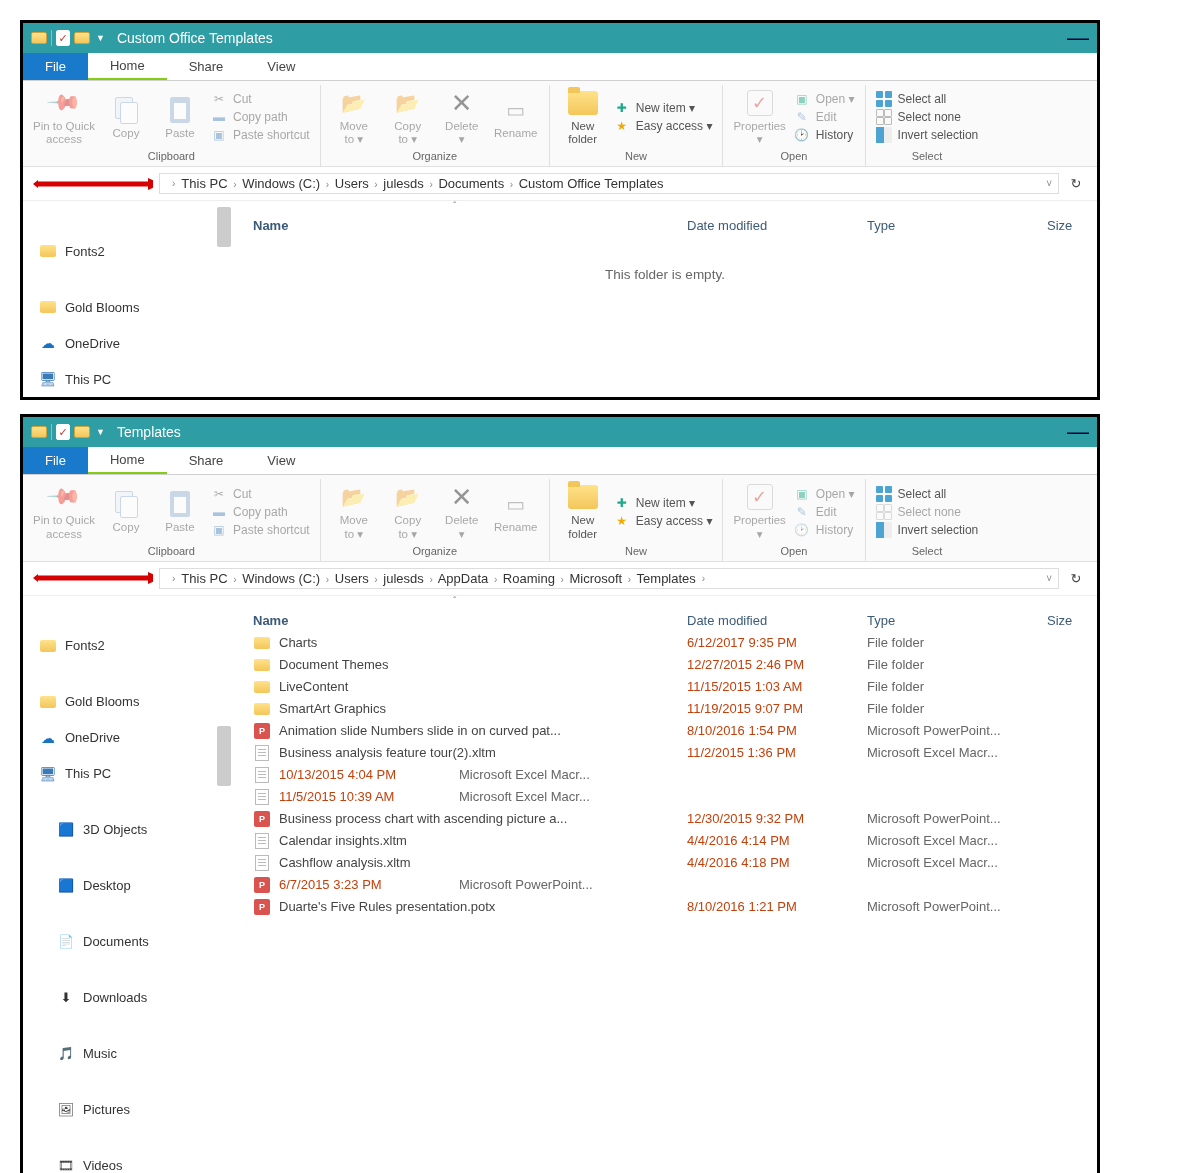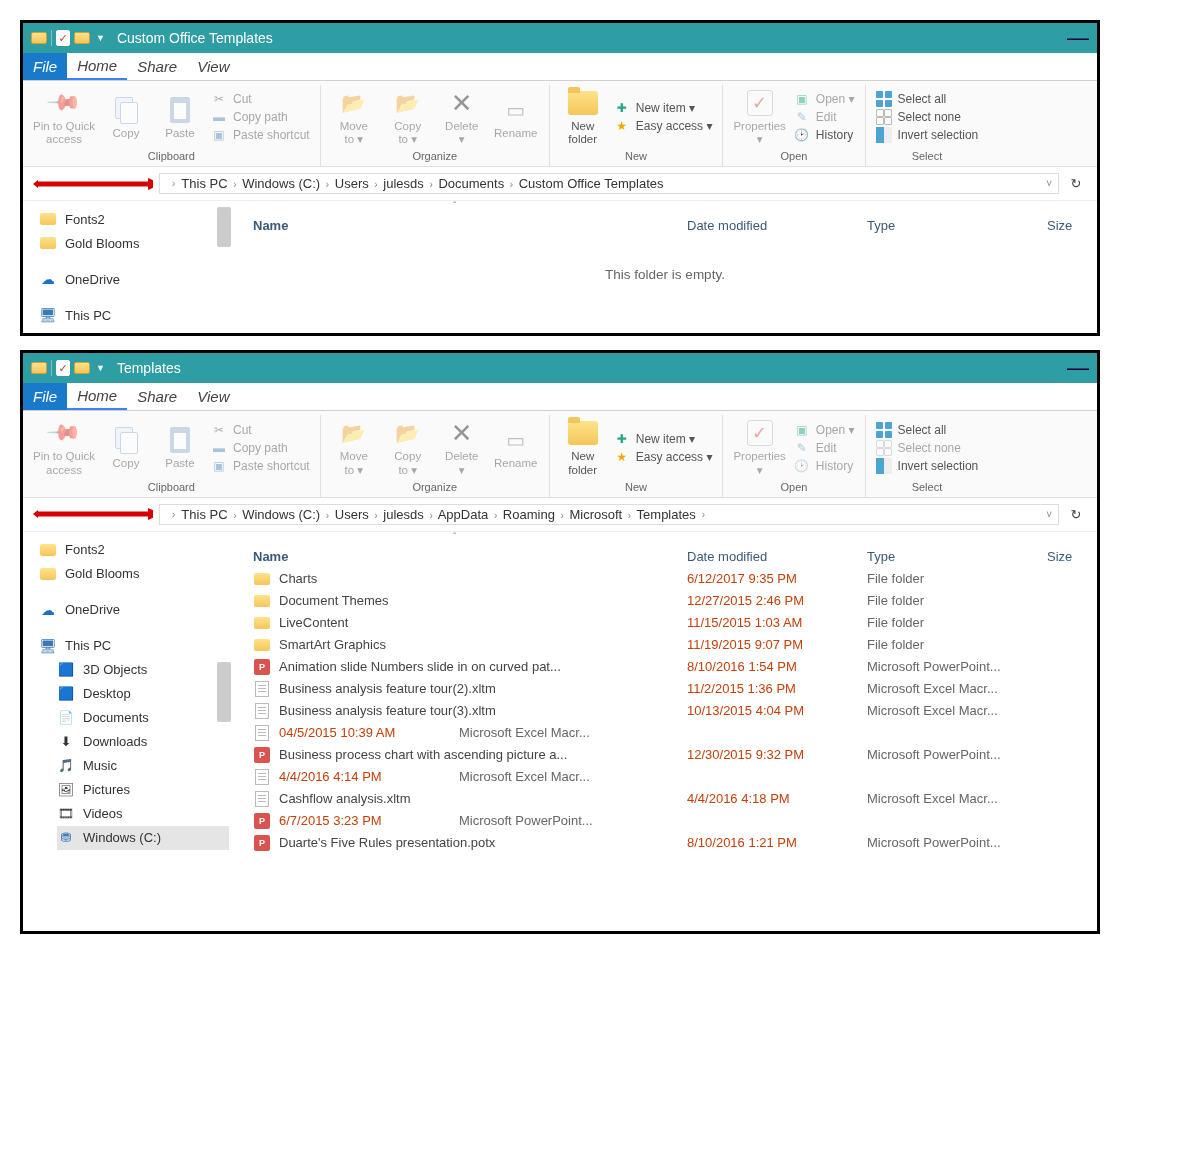--- a/index.html
+++ b/index.html
@@ -6,23 +6,23 @@
   body { background: #fff; font-family: "Segoe UI", Tahoma, sans-serif; font-size: 13px; color: #333; padding: 20px; }
   .win { width: 1080px; border: 3px solid #000; margin-bottom: 14px; background: #fff; }
   .titlebar { background: #2e9da4; height: 30px; display: flex; align-items: center; padding: 0 8px; color: #fff; }
   .titlebar .qat { display: flex; gap: 4px; align-items: center; }
   .titlebar .title { margin-left: 12px; font-size: 14px; }
   .qat .folder-ico-s { width: 16px; height: 12px; background: linear-gradient(#ffe28a,#f3c65a); border: 1px solid #cfa23a; border-radius: 2px; }
   .qat .sep { width:1px; height:16px; background: rgba(255,255,255,0.4); }
   .qat .check { width:14px; height:16px; display:flex; align-items:center; justify-content:center; border:1px solid #fff; border-radius:2px; font-size:11px; color:#c0392b; background:#fff;}
   .qat .drop { color:#fff; font-size:9px; margin-left:2px;}
   .tabs { display: flex; height: 28px; border-bottom: 1px solid #d0d0d0; background: #fff; }
-  .tab { padding: 0 10px; display: flex; align-items: center; font-size: 15px; color: #444; font-style: italic; }
+  .tab { padding: 0 22px; display: flex; align-items: center; font-size: 13px; color: #444; }
   .tab.file { background: #1979ca; color: #fff; }
-  .tab.active { border-bottom: 2px solid #3b82f6; }
+  .tab.active { border-bottom: 2px solid #84cc16; }
   .ribbon { display: flex; padding: 4px 0 0 0; background: #fafafa; }
   .grp { border-right: 1px solid #e0e0e0; padding: 3px 10px 2px 10px; display:flex; flex-direction:column; align-items:center; }
   .grp-body { display:flex; gap:8px; align-items:center; flex:1; }
   .grp-label { font-size: 11px; color: #666; text-align:center; margin-top:2px; padding:2px 0;}
   .bigbtn { display:flex; flex-direction:column; align-items:center; font-size:11.5px; color:#555; gap:2px; min-width:46px;}
   .bigbtn .ic { width:30px; height:30px; display:flex; align-items:center; justify-content:center; }
   .bigbtn .lbl { line-height:1.15; text-align:center; }
   .smlist { display:flex; flex-direction:column; gap:2px; }
   .smitem { display:flex; align-items:center; gap:6px; font-size:12px; color:#555; }
   .smitem .ic { width:16px; height:16px; display:flex; align-items:center; justify-content:center;}
@@ -51,21 +51,21 @@
   .navbar { display:flex; align-items:center; padding:6px 10px; gap:6px; border-top:1px solid #e0e0e0;}
   .arrow-annot { width:120px; color:#d50000;}
   .breadcrumb { flex:1; display:flex; align-items:center; border:1px solid #ddd; padding:2px 6px; gap:4px; font-size:13px;}
   .breadcrumb .folder-ico-s { flex-shrink:0;}
   .breadcrumb .sep { color:#888; margin:0 2px;}
   .breadcrumb .seg { color:#333;}
   .refresh { width:22px; text-align:center; color:#444;}
   .content { display:flex; min-height:120px; border-top:1px solid #eee;}
   .tree { width:210px; padding:6px 4px 6px 16px; overflow:hidden; position:relative;}
   .tree .scroll { position:absolute; right:2px; top:6px; width:14px; height:40px; background:#ccc; border-radius:2px;}
-  .tree-item { display:flex; align-items:center; gap:8px; padding:4px 0; font-size:13px;}
+  .tree-item { display:flex; align-items:center; gap:8px; padding:4px 0; font-size:13px;margin-top:32px;}
   .tree-item .ico { width:18px; height:16px; display:flex; align-items:center; justify-content:center;}
   .folder-ico-t { width:16px; height:12px; background:linear-gradient(#ffe28a,#f3c65a); border-radius:2px;}
   .onedrive-ico { color:#1a72c7; font-size:14px;}
   .pc-ico { color:#3a7ab7; font-size:14px;}
   .indent { margin-left:18px;}
   .list { flex:1; }
   .sortbar { padding:0 0 2px 20px; font-size:10px; color:#888;}
   .colhdr { display:flex; padding:4px 0; color:#3b5a78; font-size:13px;}
   .col-name { flex:1; padding-left:20px;font-weight:bold;}
   .col-date { width:180px;}
@@ -625,46 +625,46 @@
             </span>
      <span class="nm">Business analysis feature tour(2).xltm</span>
      <span class="dm">11/2/2015 1:36 PM</span>
      <span class="tp">Microsoft Excel Macr...</span>
      <span class="sz"></span>
    </div>
           <div class="row">
      <span class="ico">
               <div class="xl-ico"></div>
             </span>
-     <span class="nm">Business analysis feature tour(3).xltm</span>
      <span class="dm">10/13/2015 4:04 PM</span>
      <span class="tp">Microsoft Excel Macr...</span>
      <span class="sz"></span>
    </div>
           <div class="row">
      <span class="ico">
               <div class="xl-ico"></div>
             </span>
-     <span class="dm">04/5/2015 10:39 AM</span>
+     <span class="dm">11/5/2015 10:39 AM</span>
      <span class="tp">Microsoft Excel Macr...</span>
      <span class="sz"></span>
    </div>
           <div class="row">
      <span class="ico">
               <div class="ppt-ico">P</div>
             </span>
      <span class="nm">Business process chart with ascending picture a...</span>
      <span class="dm">12/30/2015 9:32 PM</span>
      <span class="tp">Microsoft PowerPoint...</span>
      <span class="sz"></span>
    </div>
           <div class="row">
      <span class="ico">
               <div class="xl-ico"></div>
             </span>
+     <span class="nm">Calendar insights.xltm</span>
      <span class="dm">4/4/2016 4:14 PM</span>
      <span class="tp">Microsoft Excel Macr...</span>
      <span class="sz"></span>
    </div>
           <div class="row">
      <span class="ico">
               <div class="xl-ico"></div>
             </span>
      <span class="nm">Cashflow analysis.xltm</span>
      <span class="dm">4/4/2016 4:18 PM</span>

